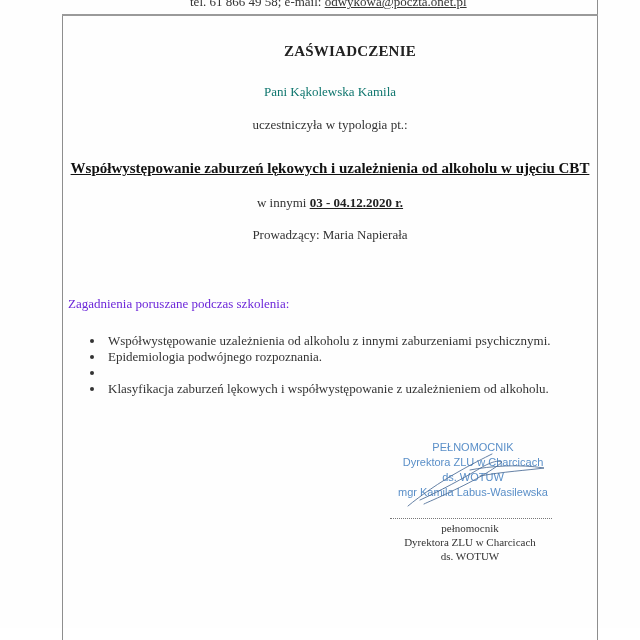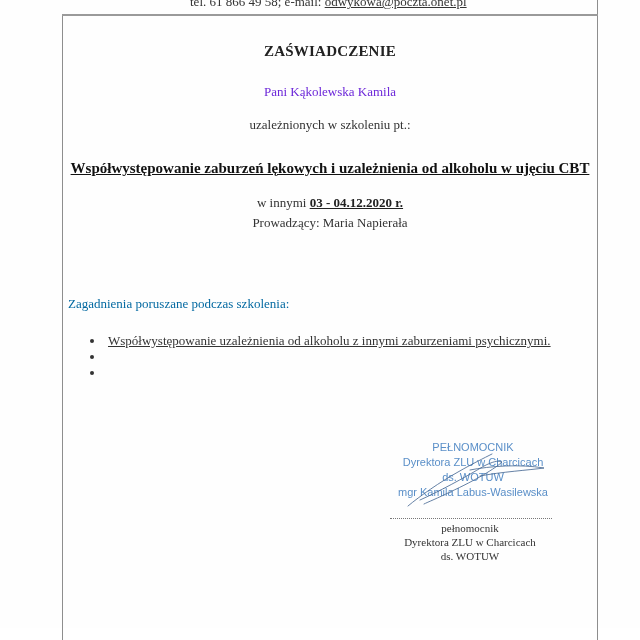--- a/index.html
+++ b/index.html
@@ -56,55 +56,55 @@
       width: 536px;
       text-align: center;
       white-space: nowrap;
     }
     .title {
       top: 43px;
       font-size: 15px;
       font-weight: bold;
       letter-spacing: 0.2px;
       color: #222;
+      padding-left: 20px;
     }
-    .recipient { top: 84px; font-size: 13px; color: #6d28d9; }
+    .recipient { top: 84px; font-size: 13px; color: #0f766e; }
     .participated { top: 117px; font-size: 13px; color: #333; }
     .course-title {
       top: 160px;
       font-size: 15px;
       font-weight: bold;
       color: #111;
       text-decoration: underline;
     }
     .dates { top: 195px; font-size: 13px; color: #333; }
     .dates b { color: #222; text-decoration: underline; }
-    .instructor { top: 215px; font-size: 13px; color: #333; }
+    .instructor { top: 227px; font-size: 13px; color: #333; }
 
     .topics-heading {
       position: absolute;
       left: 68px; top: 296px;
       font-size: 13px;
-      color: #0369a1;
+      color: #6d28d9;
     }
     .topics-list {
       position: absolute;
       left: 88px; top: 333px;
       margin: 0; padding: 0;
       list-style: none;
       font-size: 13px;
       color: #333;
     }
     .topics-list li {
       position: relative;
       padding-left: 20px;
       height: 16px;
       line-height: 16px;
       white-space: nowrap;
-      text-decoration: underline;
     }
     .topics-list li .bullet {
       position: absolute;
       left: 2px; top: 6px;
       width: 4px; height: 4px;
       border-radius: 50%;
       background: #333;
     }
 
     .stamp {
@@ -148,32 +148,33 @@
   <div class="border-left"></div>
   <div class="border-right"></div>
 
   <div class="header-contact">
     <span>tel. 61 866 49 58; e-mail: </span><span class="email">odwykowa@poczta.onet.pl</span>
   </div>
   <div class="header-rule"></div>
 
   <div class="center-line title">ZAŚWIADCZENIE</div>
   <div class="center-line recipient">Pani Kąkolewska Kamila</div>
-  <div class="center-line participated">uzależnionych w szkoleniu pt.:</div>
+  <div class="center-line participated">uczestniczyła w typologia pt.:</div>
   <div class="center-line course-title">Współwystępowanie zaburzeń lękowych i uzależnienia od alkoholu w ujęciu CBT</div>
   <div class="center-line dates">
     <span>w innymi </span><b>03 - 04.12.2020 r.</b>
   </div>
   <div class="center-line instructor">Prowadzący: Maria Napierała</div>
 
   <div class="topics-heading">Zagadnienia poruszane podczas szkolenia:</div>
   <ul class="topics-list">
     <li><span class="bullet"></span><span>Współwystępowanie uzależnienia od alkoholu z innymi zaburzeniami psychicznymi.</span></li>
+    <li><span class="bullet"></span><span>Epidemiologia podwójnego rozpoznania.</span></li>
     <li><span class="bullet"></span></li>
-    <li><span class="bullet"></span></li>
+    <li><span class="bullet"></span><span>Klasyfikacja zaburzeń lękowych i współwystępowanie z uzależnieniem od alkoholu.</span></li>
   </ul>
 
   <div class="stamp">
     <div>PEŁNOMOCNIK</div>
     <div>Dyrektora ZLU w Charcicach</div>
     <div>ds. WOTUW</div>
     <div>mgr Kamila Labus-Wasilewska</div>
   </div>
 
   <svg class="signature" viewBox="0 0 180 60">

